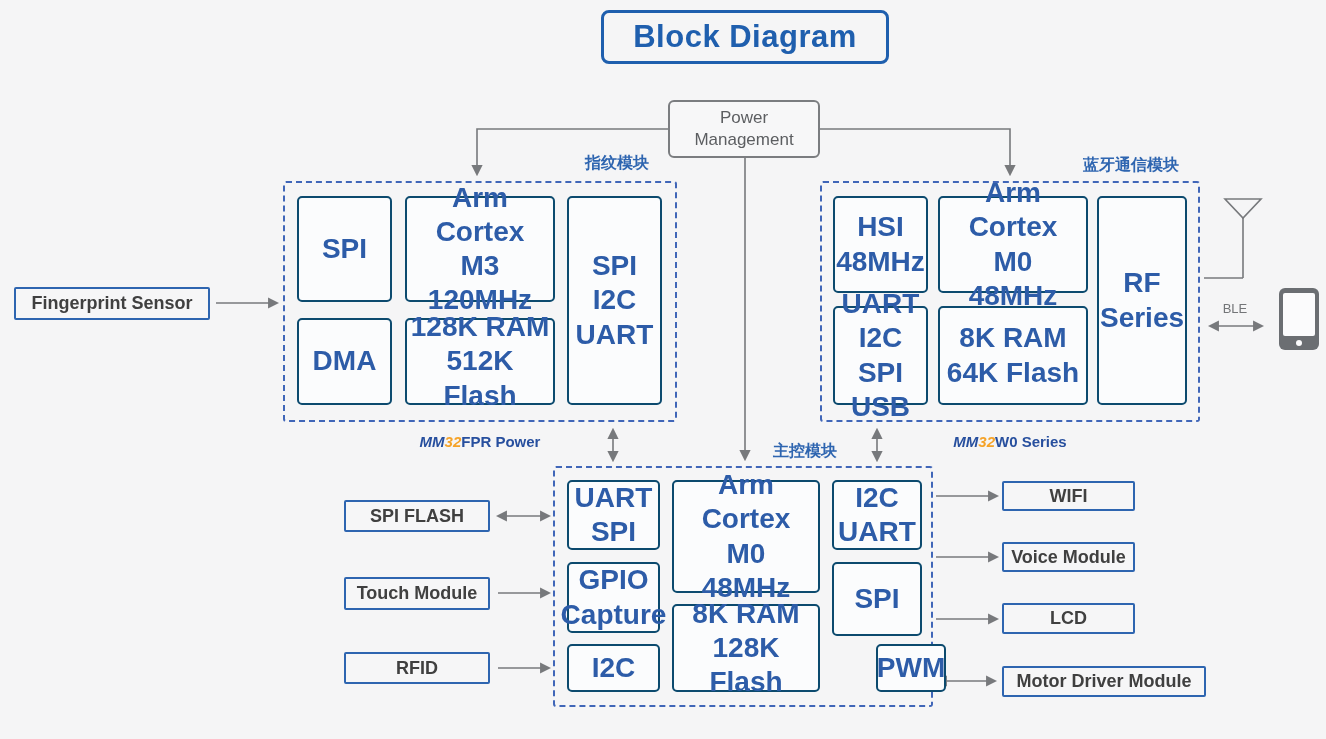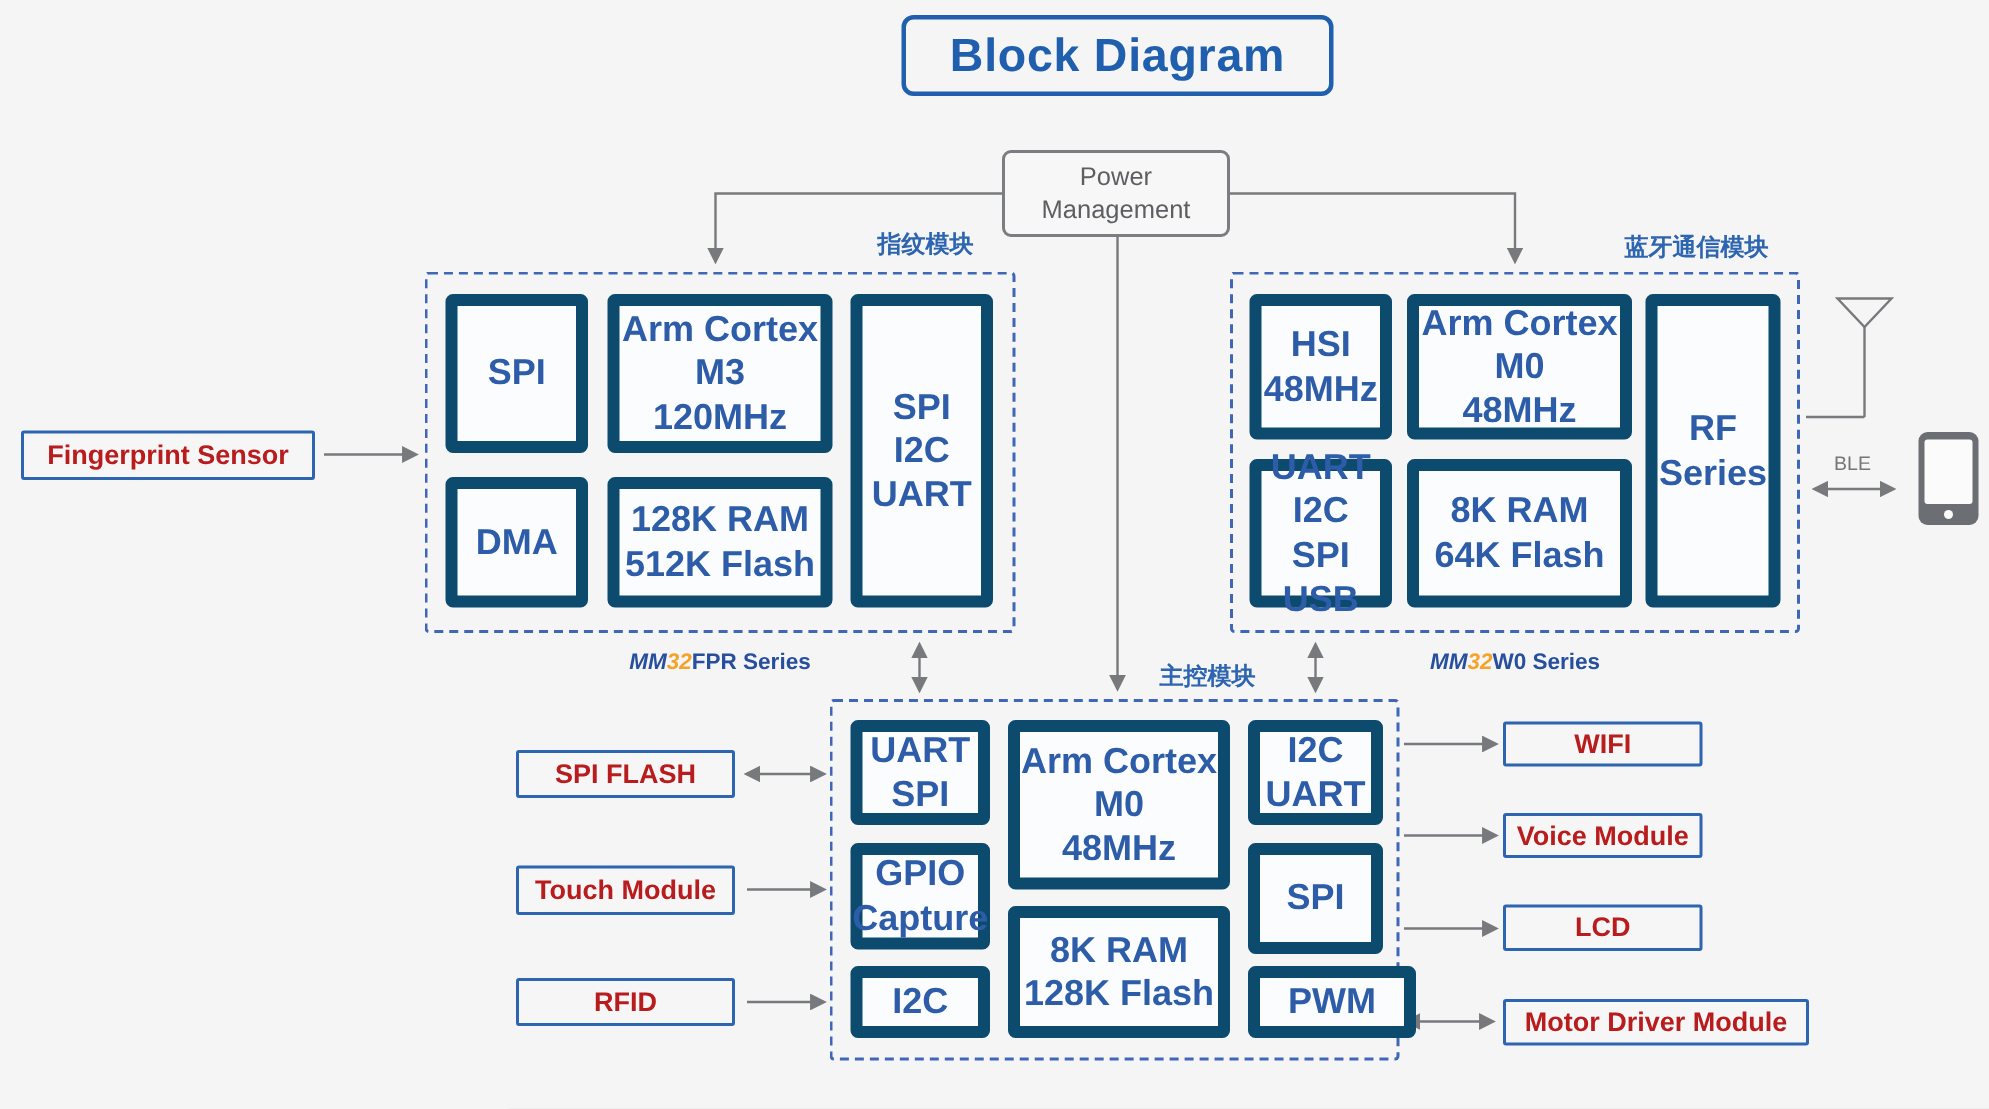--- a/index.html
+++ b/index.html
@@ -6,26 +6,26 @@
   .stage {
     position:relative; width:1326px; height:739px; background:#f5f5f6;
     font-family:"Liberation Sans", sans-serif; overflow:hidden;
   }
   .abs { position:absolute; box-sizing:border-box; }
   .flexc { display:flex; align-items:center; justify-content:center; text-align:center; }
   .pre { white-space:pre-line; }
   .title-box { border:3px solid #1f5fae; border-radius:8px; color:#1f5fae; font-size:31px; font-weight:600; letter-spacing:0.5px; }
   .pm-box { border:2px solid #7b7d80; border-radius:6px; color:#5c5e61; font-size:17px; line-height:1.3; background:#f7f7f8; }
   .dashed { border:2px dashed #4066b8; border-radius:3px; }
-  .chip { background:#fbfcfd; border:8px solid #0c4a6e; border-radius:5px; color:#2d5ca8; font-weight:bold; font-size:24px; line-height:1.22; }
+  .chip { background:#fbfcfd; border:2px solid #0c4a6e; border-radius:5px; color:#2d5ca8; font-weight:bold; font-size:28px; line-height:1.22; }
   .tag { color:#2e65b0; font-weight:bold; font-size:16px; }
   .series { color:#274f9e; font-weight:bold; font-size:15px; text-align:center; font-family:"Liberation Sans", sans-serif; }
   .series .it { font-style:italic;margin-top:38px; }
   .series .num { color:#f5a329; font-style:italic; }
-  .ext { border:2px solid #2e65b0; border-radius:2px; color:#b91c1c; font-weight:bold; font-size:18px; background:#f6f6f7; }
+  .ext { border:2px solid #2e65b0; border-radius:2px; color:#404040; font-weight:bold; font-size:18px; background:#f6f6f7; }
   svg.lines { position:absolute; left:0; top:0; pointer-events:none; }
   .ble { color:#737578; font-size:13px; text-align:center; }
   .phone { background:#6b6e72; border-radius:6px; }
   .phone .screen { position:absolute; left:4px; top:5px; width:32px; height:43px; background:#fbfbfc; border-radius:2px; }
   .phone .dot { position:absolute; left:50%; transform:translateX(-50%); bottom:4px; width:6px; height:6px; background:#fbfbfc; border-radius:50%; }
 </style>
 </head>
 <body>
 
 <div class="stage">
@@ -70,21 +70,21 @@
   <div class="abs chip flexc pre" style="left:405px;top:196px;width:150px;height:106px">Arm Cortex
 M3
 120MHz</div>
   <div class="abs chip flexc pre" style="left:297px;top:318px;width:95px;height:87px">DMA</div>
   <div class="abs chip flexc pre" style="left:405px;top:318px;width:150px;height:87px">128K RAM
 512K Flash</div>
   <div class="abs chip flexc pre" style="left:567px;top:196px;width:95px;height:209px">SPI
 I2C
 UART</div>
   <div class="abs series" style="left:283px;top:433px;width:394px">
-    <span class="it">MM</span><span class="num">32</span><span>FPR Series</span>
+    <span class="it">MM</span><span class="num">32</span><span>FPR Power</span>
   </div>
 
   <div class="abs tag" style="left:1083px;top:155px">蓝牙通信模块</div>
   <div class="abs dashed" style="left:820px;top:181px;width:380px;height:241px"></div>
   <div class="abs chip flexc pre" style="left:833px;top:196px;width:95px;height:97px">HSI
 48MHz</div>
   <div class="abs chip flexc pre" style="left:938px;top:196px;width:150px;height:97px">Arm Cortex
 M0
 48MHz</div>
   <div class="abs chip flexc pre" style="left:833px;top:306px;width:95px;height:99px">UART
@@ -107,21 +107,21 @@
 Capture</div>
   <div class="abs chip flexc pre" style="left:567px;top:644px;width:93px;height:48px">I2C</div>
   <div class="abs chip flexc pre" style="left:672px;top:480px;width:148px;height:113px">Arm Cortex
 M0
 48MHz</div>
   <div class="abs chip flexc pre" style="left:672px;top:604px;width:148px;height:88px">8K RAM
 128K Flash</div>
   <div class="abs chip flexc pre" style="left:832px;top:480px;width:90px;height:70px">I2C
 UART</div>
   <div class="abs chip flexc pre" style="left:832px;top:562px;width:90px;height:74px">SPI</div>
-  <div class="abs chip flexc pre" style="left:832px;top:644px;width:112px;height:48px">PWM</div>
+  <div class="abs chip flexc pre" style="left:876px;top:644px;width:70px;height:48px">PWM</div>
 
   <div class="abs ext flexc" style="left:14px;top:287px;width:196px;height:33px">Fingerprint Sensor</div>
   <div class="abs ext flexc" style="left:344px;top:500px;width:146px;height:32px">SPI FLASH</div>
   <div class="abs ext flexc" style="left:344px;top:577px;width:146px;height:33px">Touch Module</div>
   <div class="abs ext flexc" style="left:344px;top:652px;width:146px;height:32px">RFID</div>
   <div class="abs ext flexc" style="left:1002px;top:481px;width:133px;height:30px">WIFI</div>
   <div class="abs ext flexc" style="left:1002px;top:542px;width:133px;height:30px">Voice Module</div>
   <div class="abs ext flexc" style="left:1002px;top:603px;width:133px;height:31px">LCD</div>
   <div class="abs ext flexc" style="left:1002px;top:666px;width:204px;height:31px">Motor Driver Module</div>
 

